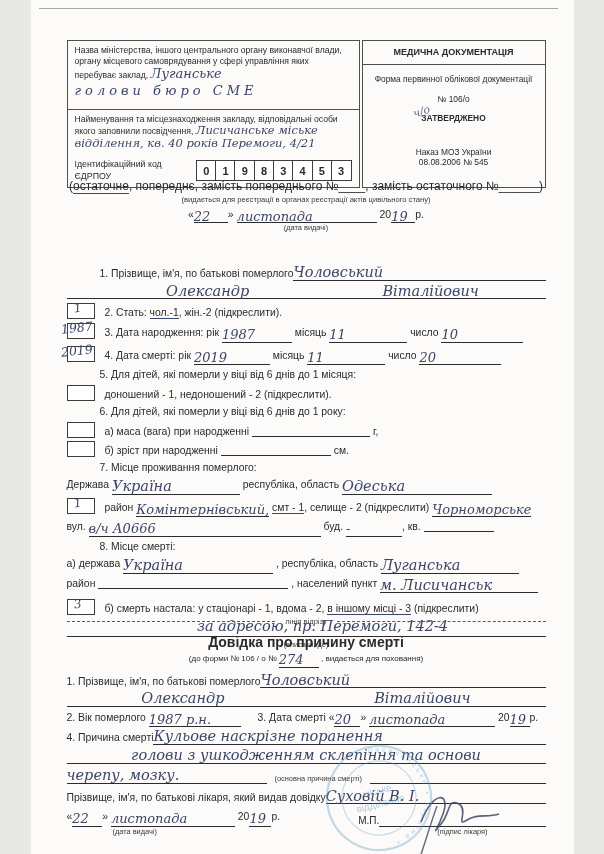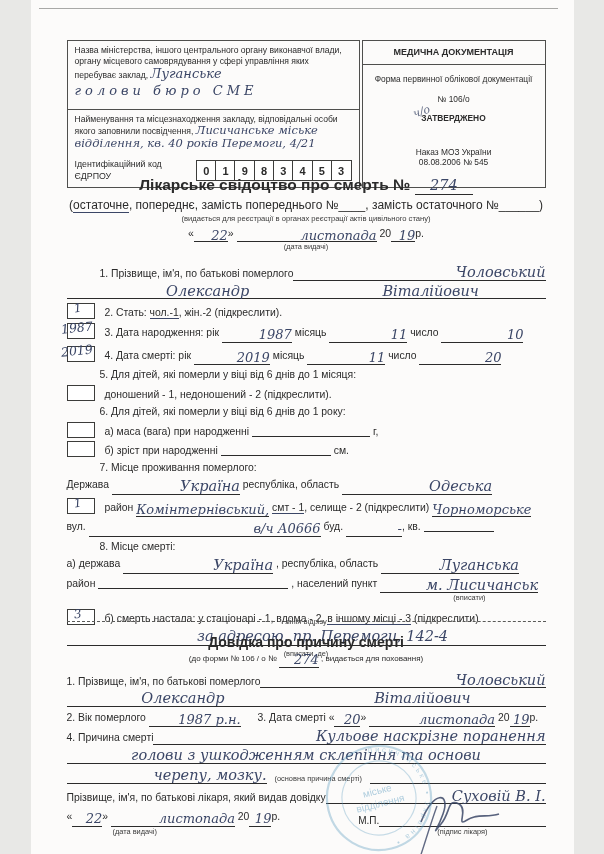--- a/index.html
+++ b/index.html
@@ -30,21 +30,21 @@
   .penmark{position:absolute;left:346px;top:66px;transform:rotate(-18deg);font-size:11px;opacity:.8;}
   
   .title-block{position:absolute;top:176px;left:36px;right:28px;text-align:center;}
   .main-title{font-size:15.5px;font-weight:bold;}
   .num-u{display:inline-block;border-bottom:1px solid #2b2b2b;min-width:58px;text-align:center;}
   .subtitle{font-size:12px;margin-top:3px;}
   .pen-under{border-bottom:1.5px solid #3b4666;}
   .reg-note{font-size:7.6px;margin-top:2px;color:#3a3a3a;}
   .date-line{font-size:10.5px;margin-top:4px;}
   .caption{font-size:7.4px;color:#3a3a3a;}
-  .u{display:inline-block;border-bottom:1px solid #2b2b2b;text-align:right;vertical-align:-2px;}
+  .u{display:inline-block;border-bottom:1px solid #2b2b2b;text-align:left;vertical-align:-2px;}
   .u .hw{position:relative;top:1px;}
   
   .items{position:absolute;left:36px;right:28px;top:264px;font-size:10.4px;line-height:1.32;}
   .row{margin-bottom:3px;position:relative;}
   .flexrow{display:flex;align-items:flex-end;}
   .grow{flex:1;}
   .codebox{display:inline-block;width:26px;height:14px;border:1.5px solid #3c3c3a;
     vertical-align:-3px;margin-right:7px;position:relative;background:#fff;}
   .cb-hw{position:absolute;left:6px;top:-2px;transform:rotate(-8deg);font-size:12px;}
   .cb-hw-big{position:absolute;left:-7px;top:-2px;transform:rotate(-6deg);font-size:12.5px;white-space:nowrap;}
@@ -103,24 +103,20 @@
       <div class="gap">Форма первинної облікової документації</div>
       <div class="gap">№ 106/о</div>
       <div class="gap bold">ЗАТВЕРДЖЕНО</div>
       <div class="gap" style="margin-top:23px;">Наказ МОЗ України</div>
       <div>08.08.2006 № 545</div>
     </div>
     <span class="hw penmark">ч/о</span>
   </div>
 
   <div class="title-block">
-    <div>
-      <span class="main-title">Лікарське свідоцтво про смерть №</span>
-      <span class="num-u"><span class="hw hw-lg">274</span></span>
-    </div>
     <div class="subtitle">
       <span>(</span><span class="pen-under">остаточне</span><span>, попереднє, замість попереднього №____, замість остаточного №______)</span>
     </div>
     <div class="reg-note">(видається для реєстрації в органах реєстрації актів цивільного стану)</div>
     <div class="date-line">
       <span>«</span><span class="u" style="min-width:34px;"><span class="hw">22</span></span><span>»</span>
       <span class="u" style="min-width:140px;"><span class="hw">листопада</span></span>
       <span>20</span><span class="u" style="min-width:24px;"><span class="hw">19</span></span><span>р.</span>
       <div class="caption">(дата видачі)</div>
     </div>
@@ -209,21 +205,20 @@
       <span>а) держава</span>
       <span class="u" style="min-width:150px;"><span class="hw hw-lg">Україна</span></span>
       <span>, республіка, область</span>
       <span class="u" style="min-width:138px;"><span class="hw hw-lg">Луганська</span></span>
     </div>
     <div class="row">
       <span>район</span>
       <span class="u" style="min-width:190px;"></span>
       <span>, населений пункт</span>
       <span class="u" style="min-width:158px;"><span class="hw hw-lg">м. Лисичанськ</span></span>
-      <div class="caption" style="text-align:right;margin-right:60px;">(вписати)</div>
     </div>
 
     <div class="row" style="margin-top:6px;">
       <span class="codebox"><span class="hw cb-hw">3</span></span>
       <span>б) смерть настала: у стаціонарі - 1, вдома - 2, </span><span class="pen-under">в іншому місці - 3</span><span> (підкреслити)</span>
     </div>
     <div class="row indent" style="border-bottom:1px solid #2b2b2b;text-align:center;padding-bottom:1px;">
       <span class="hw hw-lg">за адресою, пр. Перемоги, 142-4</span>
     </div>
     <div class="caption tiny-center">(вписати, де)</div>

